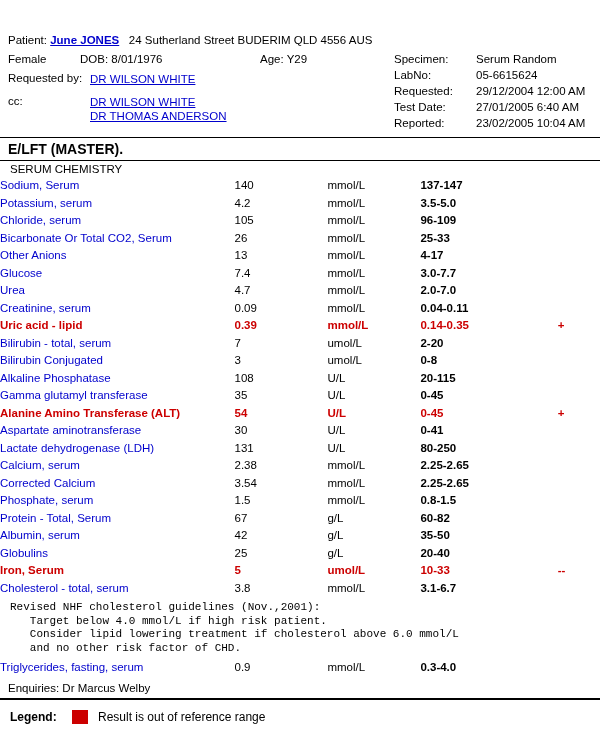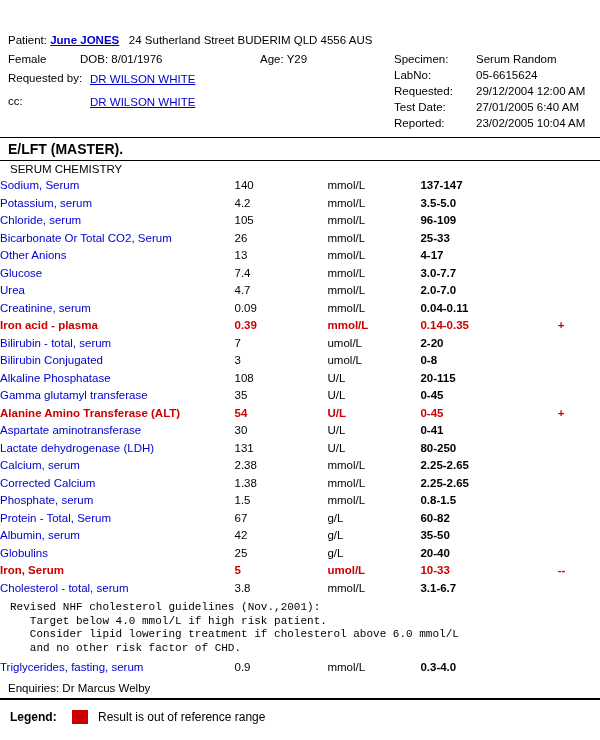--- a/index.html
+++ b/index.html
@@ -175,20 +175,21 @@
 
         <div class="req-block">
           <div class="req-row">
             <span class="rl">Requested by:</span>
             <a class="doc" href="#">DR WILSON WHITE</a>
           </div>
           <div class="req-row" style="margin-top:9px;">
             <span class="rl">cc:</span>
             <span>
               <a class="doc" href="#">DR WILSON WHITE</a>
+              <a class="doc" href="#">DR THOMAS ANDERSON</a>
             </span>
           </div>
         </div>
 
       </div>
 
       <div class="right-col">
         <div class="kv">
           <span class="k">Specimen:</span>
           <span class="v black">Serum Random</span>
@@ -273,21 +274,21 @@
           <td class="c-flag"></td>
         </tr>
         <tr>
           <td class="c-name">Creatinine, serum</td>
           <td class="c-val">0.09</td>
           <td class="c-unit">mmol/L</td>
           <td class="c-ref">0.04-0.11</td>
           <td class="c-flag"></td>
         </tr>
         <tr class="abnormal">
-          <td class="c-name">Iron acid - plasma</td>
+          <td class="c-name">Uric acid - lipid</td>
           <td class="c-val">0.39</td>
           <td class="c-unit">mmol/L</td>
           <td class="c-ref">0.14-0.35</td>
           <td class="c-flag">+</td>
         </tr>
         <tr>
           <td class="c-name">Bilirubin - total, serum</td>
           <td class="c-val">7</td>
           <td class="c-unit">umol/L</td>
           <td class="c-ref">2-20</td>
@@ -337,21 +338,21 @@
         </tr>
         <tr>
           <td class="c-name">Calcium, serum</td>
           <td class="c-val">2.38</td>
           <td class="c-unit">mmol/L</td>
           <td class="c-ref">2.25-2.65</td>
           <td class="c-flag"></td>
         </tr>
         <tr>
           <td class="c-name">Corrected Calcium</td>
-          <td class="c-val">1.38</td>
+          <td class="c-val">3.54</td>
           <td class="c-unit">mmol/L</td>
           <td class="c-ref">2.25-2.65</td>
           <td class="c-flag"></td>
         </tr>
         <tr>
           <td class="c-name">Phosphate, serum</td>
           <td class="c-val">1.5</td>
           <td class="c-unit">mmol/L</td>
           <td class="c-ref">0.8-1.5</td>
           <td class="c-flag"></td>

